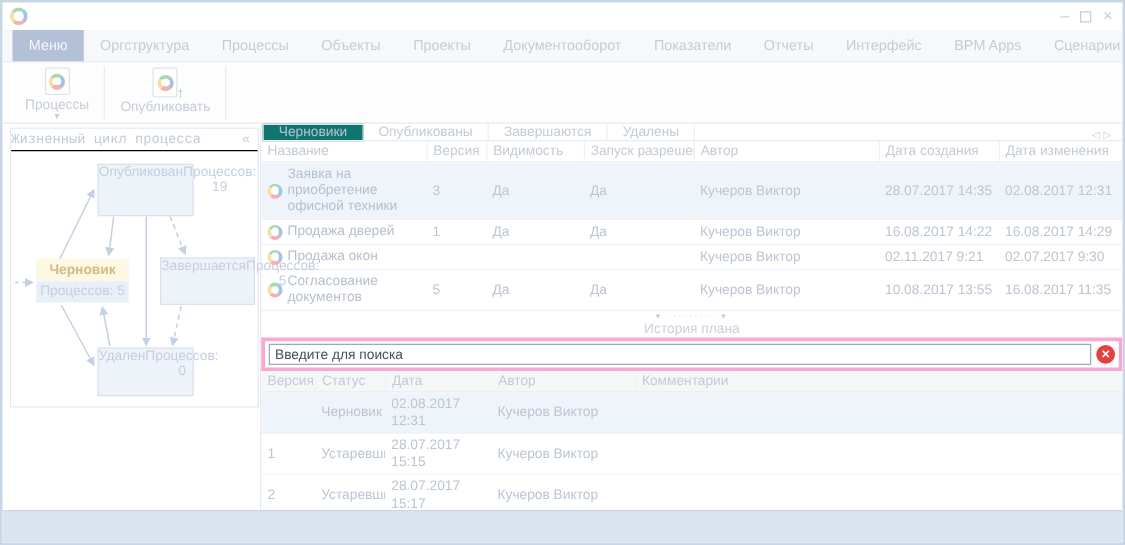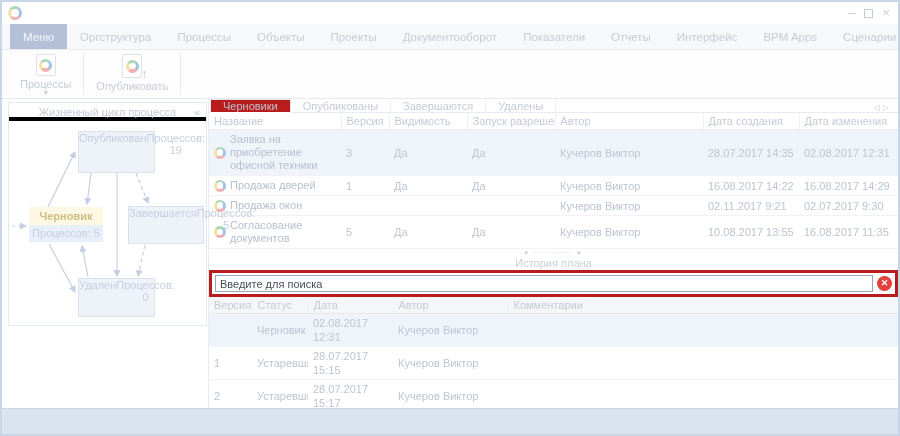--- a/index.html
+++ b/index.html
@@ -34,49 +34,49 @@
   .vsep { width:1px; background:#e9ecf1; margin:3px 2px; }
   .doc { position:relative; width:20px; height:24px; background:#fff; border:1px solid #dde3ea; border-radius:2px; display:flex; align-items:center; justify-content:center; }
   .doc .ring { width:13px; height:13px; }
   .ov-up { position:absolute; right:-6px; bottom:-4px; color:#a5d2ac; font-size:12px; font-weight:bold; }
   .ov-trash { position:absolute; right:-6px; bottom:-3px; width:8px; height:9px; background:#e7ebf1; border:1px solid #c4cdd8; border-top-width:2px; border-radius:1px; }
 
   
   .content { flex:1; display:flex; min-height:0; }
   .leftcol { width:206px; flex:none; padding:3px 0 0 6px; }
   .panel { width:199px; height:224px; border:1px solid #e3e9f1; background:#fff; }
-  .phead { position:relative; height:18px; line-height:18px; text-align:center; font-size:11px; color:#c2cad6; border-bottom:4px solid #000000; }
+  .phead { position:relative; height:18px; line-height:18px; font-size:11px; color:#c2cad6; border-bottom:1px solid #000000;font-family:Liberation Mono, monospace; }
   .collapse { position:absolute; right:6px; top:0; color:#c2cad6; }
   .diagram { position:relative; width:197px; height:203px; }
   .diagram svg { position:absolute; inset:0; }
   .node { position:absolute; font-size:11px; text-align:center; color:#c5cfe0; }
   .node.boxed { background:#eef2f9; border:1px solid #dae2f0; display:flex; flex-direction:row; justify-content:space-around; }
   .node .band-y { display:block; background:#fcf8e3; color:#d0bd83; font-weight:bold; line-height:18px; }
   .node .band-b { display:block; background:#e9eff8; line-height:17px; }
 
   
   .main { flex:1; border-left:1px solid #e8ecf1; display:flex; flex-direction:column; min-width:0; }
   .mtabs { height:22px; display:flex; align-items:stretch; border-bottom:1px solid #e8ecf1; padding-left:1px; position:relative; }
   .mtab { display:flex; align-items:center; padding:0 12px; font-size:11px; color:#c4cbd6; border-right:1px solid #eceff3; }
-  .mtab.active { background:#b91c1c; border:1px solid #e2e6ec; border-bottom:1px solid #fff; margin-bottom:-1px; color:#b8c2cf; }
+  .mtab.active { background:#0f766e; border:1px solid #e2e6ec; border-bottom:1px solid #fff; margin-bottom:-1px; color:#b8c2cf; }
   .tabarrows { position:absolute; right:6px; top:4px; font-size:8px; color:#c4cdd9; letter-spacing:3px; }
 
   table { width:100%; border-collapse:collapse; table-layout:fixed; font-size:11px; }
   th { text-align:left; font-weight:normal; color:#c4cbd6; padding:2px 5px; border-bottom:1px solid #e9edf2; white-space:nowrap; overflow:hidden; }
   th + th { border-left:1px solid #eef1f5; }
   td { padding:3px 5px; color:#bcc5d1; border-bottom:1px solid #f0f2f6; vertical-align:middle; overflow:hidden; }
   tbody tr:first-child { background:#eff4fa; }
   .nwrap { display:flex; align-items:center; gap:4px; }
   .nwrap .ring { width:12px; height:12px; }
   .nwrap .nm { color:#b7c0cd; line-height:13px; }
 
   .splitter { height:11px; display:flex; align-items:center; justify-content:center; font-size:7px; color:#c5cdd8; letter-spacing:2px; }
   .htitle { height:13px; line-height:12px; text-align:center; font-size:11px; color:#c9d0da; }
 
-  .searchwrap { margin-top:1px; border:3px solid #b91c1c; background:#fff; display:flex; align-items:center; padding:2px 3px; gap:4px; }
+  .searchwrap { margin-top:1px; border:3px solid #f9a8d4; background:#fff; display:flex; align-items:center; padding:2px 3px; gap:4px; }
   .searchwrap input { flex:1; height:17px; border:1px solid #9aa8bb; font-family:"Liberation Sans",sans-serif; font-size:11px; padding:0 4px; color:#3d4248; outline:none; }
   .searchwrap input::placeholder { color:#484e56; opacity:1; }
   .clearbtn { flex:none; width:15px; height:15px; border-radius:50%; background:#e2413f; color:#fff; font-size:9px; line-height:15px; text-align:center; font-weight:bold; }
 
   .htable thead tr { background:#f4f6f8; }
   .htable th { border-bottom:1px solid #e6eaef; }
   .htable td { padding:2px 5px; line-height:14px; }
 
   .statusbar { height:26px; flex:none; background:#dbe3ee; border-top:1px solid #ccd6e4; }
 </style>

